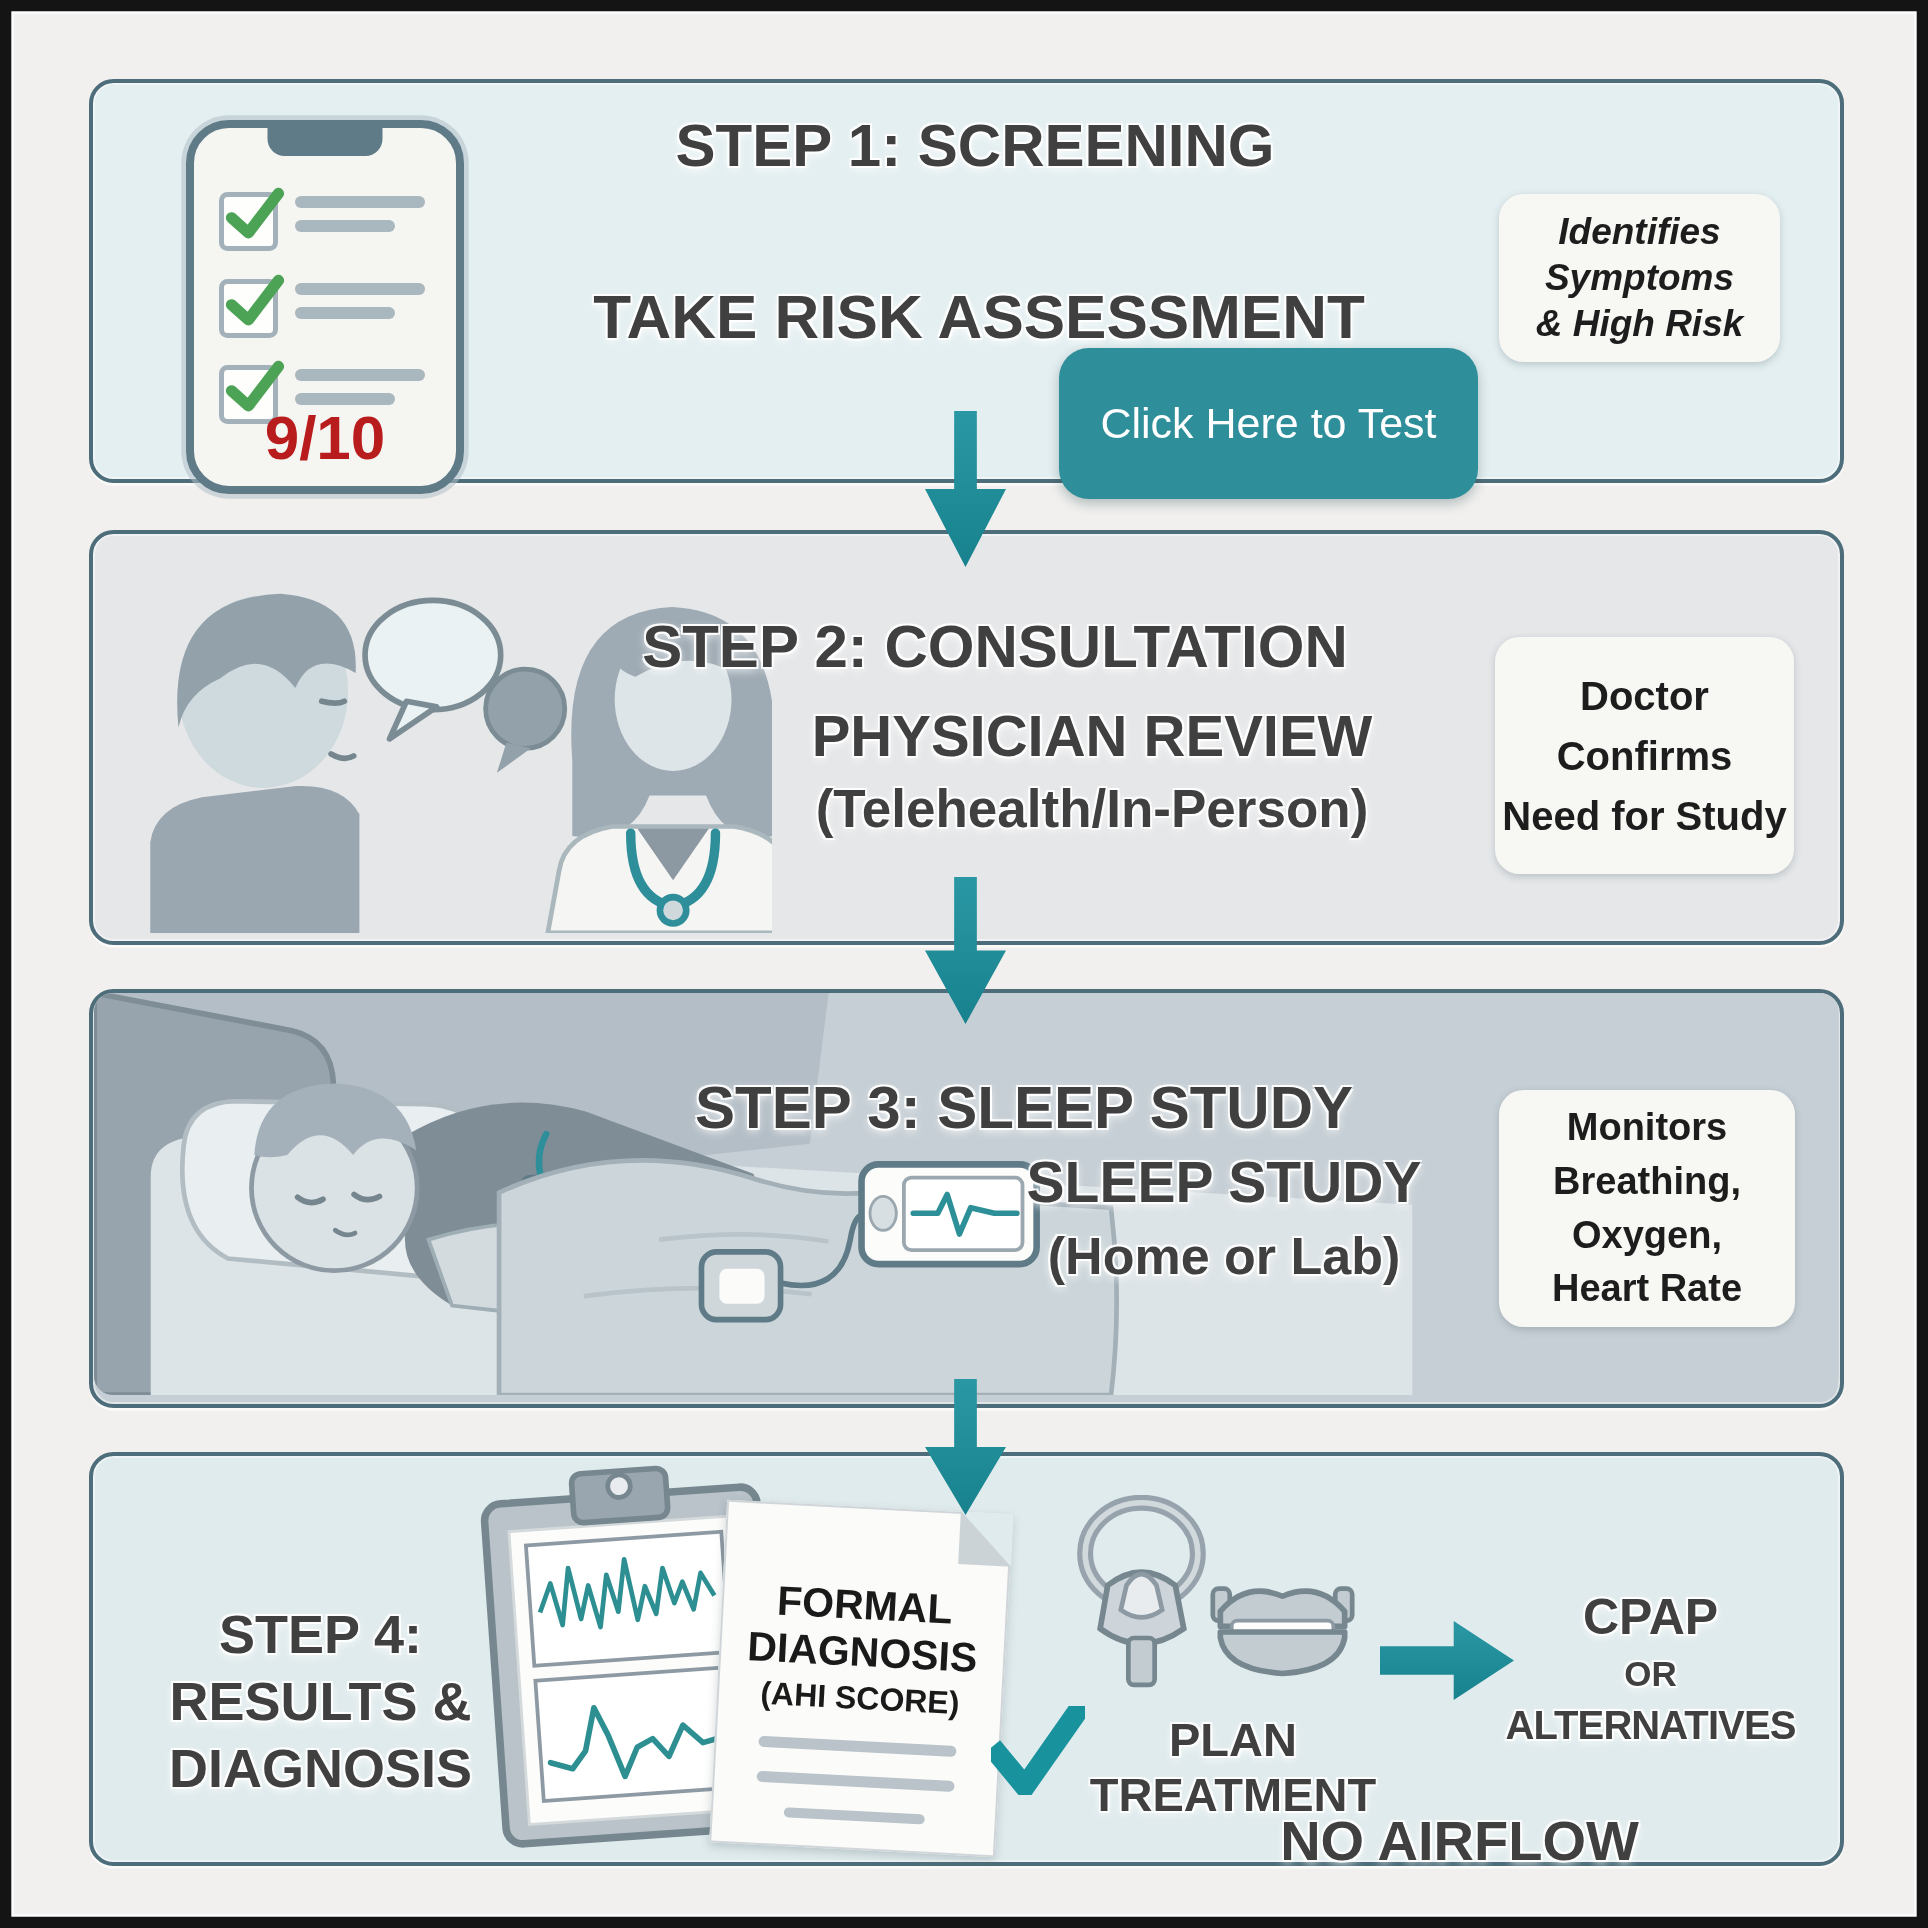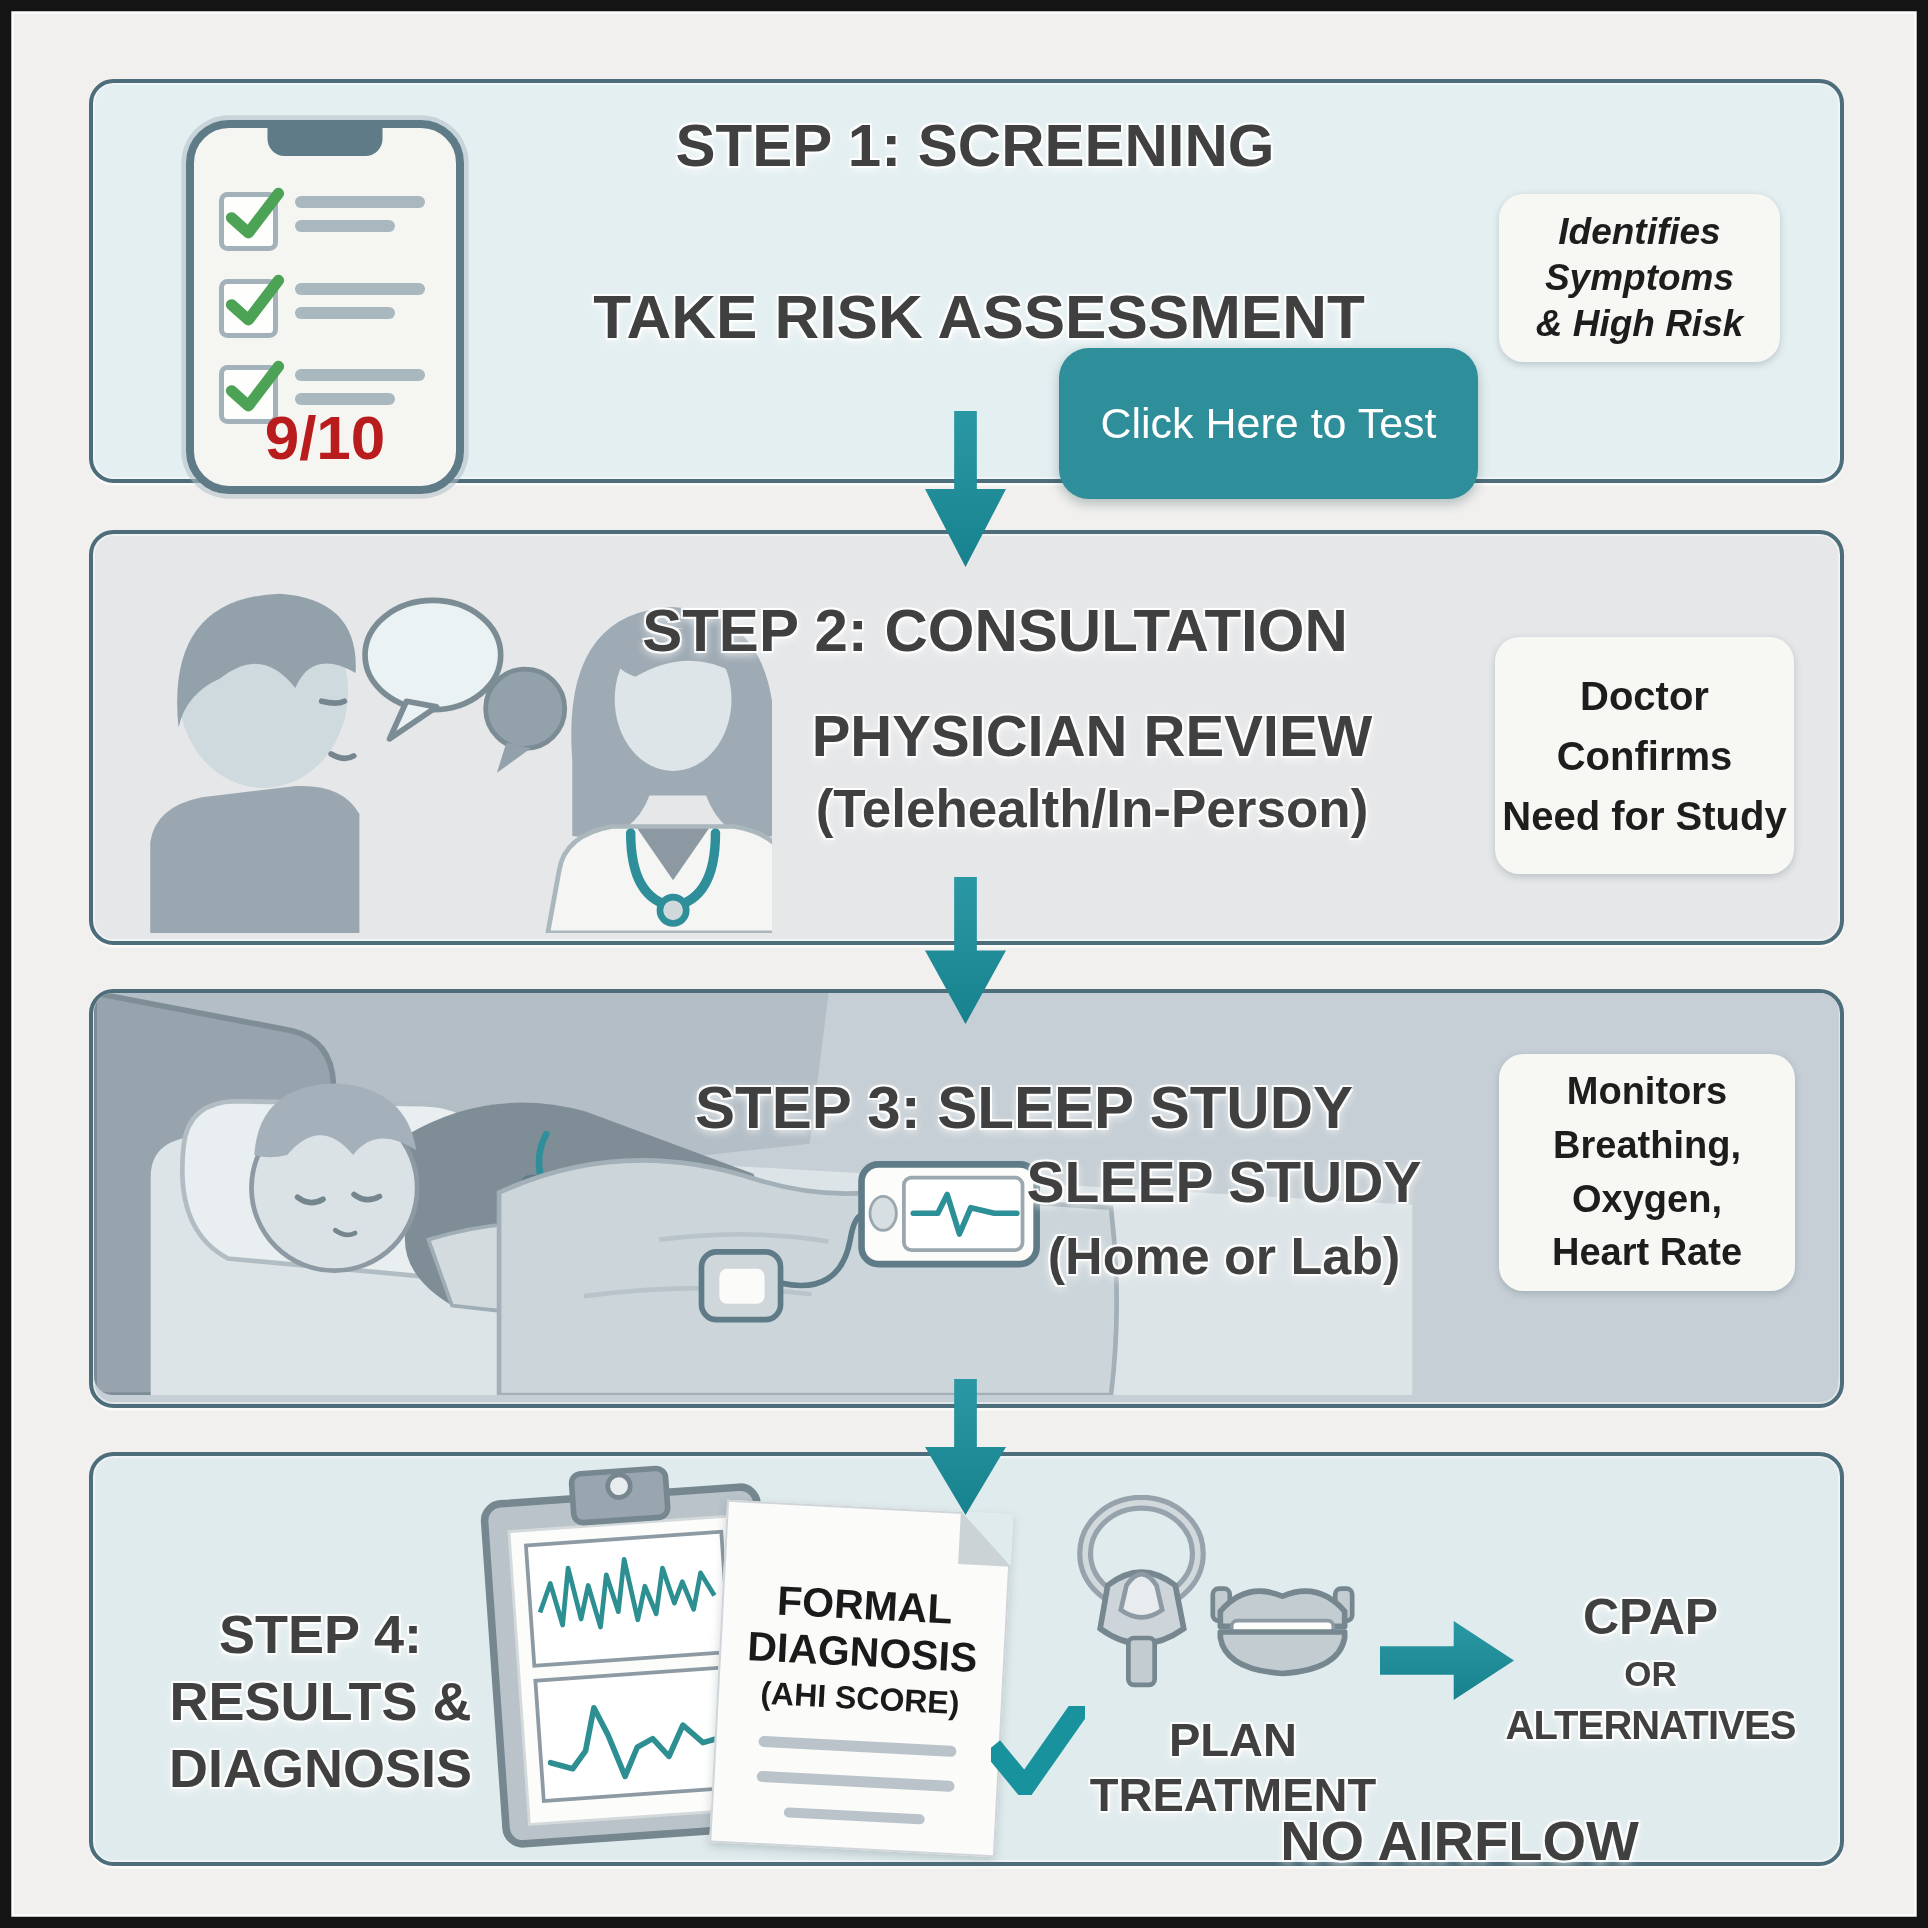--- a/index.html
+++ b/index.html
@@ -36,21 +36,21 @@
   .right-arrow{position:absolute;left:1380px;top:1621px;width:134px;height:79px;z-index:3;
     background:linear-gradient(180deg,#2a98a4,#17828e);
     clip-path:polygon(0 32%,55% 32%,55% 0,100% 50%,55% 100%,55% 68%,0 68%);}
 
   
   .badge{position:absolute;background:#f7f7f4;border-radius:24.5px;z-index:3;
     box-shadow:0 2.8px 7.5px rgba(70,90,100,.25);display:flex;flex-direction:column;
     align-items:center;justify-content:center;text-align:center;font-weight:700;color:#1d1d1d;}
   #badge1{left:1499px;top:194px;width:281px;height:168px;font-size:37px;line-height:1.25;font-style:italic;}
   #badge2{left:1495px;top:637px;width:299px;height:237px;font-size:40px;line-height:1.5;}
-  #badge3{left:1499px;top:1054px;width:296px;height:237px;font-size:38px;line-height:1.42;}
+  #badge3{left:1499px;top:1090px;width:296px;height:237px;font-size:38px;line-height:1.42;}
 
   
   #s1-title{left:504px;top:111px;width:942px;font-size:60px;}
   #s1-sub{left:508px;top:281px;width:942px;font-size:62px;}
   #phone{position:absolute;left:186px;top:120px;width:262px;height:358px;z-index:2;
     background:#f5f5f2;border:8.5px solid #5f7b88;border-radius:43px;
     box-shadow:0 0 0 4.7px rgba(175,192,200,.55);}
   #notch{position:absolute;left:50%;top:-1.9px;transform:translateX(-50%);width:115px;height:30px;
     background:#5f7b88;border-radius:0 0 17px 17px;}
   .chk-row{position:absolute;left:24.5px;display:flex;align-items:flex-start;}
@@ -61,21 +61,21 @@
   .bar.b1{width:130px;}
   .bar.b2{width:100px;}
   #score{position:absolute;left:0;bottom:13px;width:100%;text-align:center;
     font-size:62px;font-weight:700;color:#b91c1c;}
   #test-btn{position:absolute;left:1059px;top:348px;width:419px;height:151px;z-index:5;
     background:#2e8e9a;border:none;border-radius:30px;cursor:pointer;
     color:#fff;font-family:"Liberation Sans",sans-serif;font-size:43px;
     box-shadow:0 4.7px 11.3px rgba(20,60,70,.28);}
 
   
-  #s2-title{left:524px;top:596px;width:942px;font-size:60px;}
+  #s2-title{left:524px;top:612px;width:942px;font-size:60px;}
   #s2-body{position:absolute;left:621px;top:702px;width:942px;text-align:center;z-index:3;}
   #s2-body .l1{font-size:58px;font-weight:700;}
   #s2-body .l2{font-size:53px;font-weight:700;margin-top:9.4px;}
   #illu2{position:absolute;left:122px;top:558px;width:650px;height:375px;z-index:2;}
 
   
   .scene-wrap{position:absolute;left:94px;top:993px;width:1745px;height:402px;
     border-radius:19px;overflow:hidden;z-index:1;}
   #s3-title{left:553px;top:1073px;width:942px;font-size:60px;}
   #s3-body{position:absolute;left:753px;top:1149px;width:942px;text-align:center;z-index:3;}

